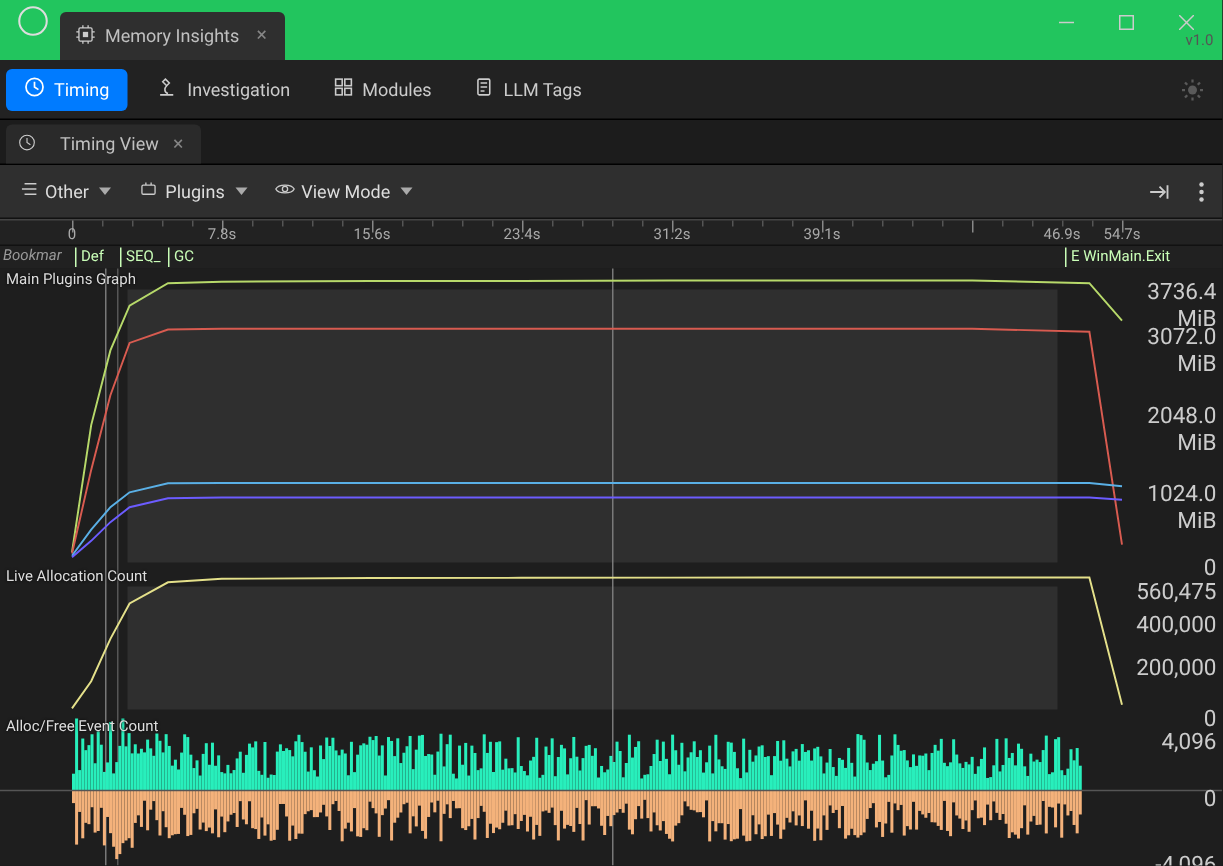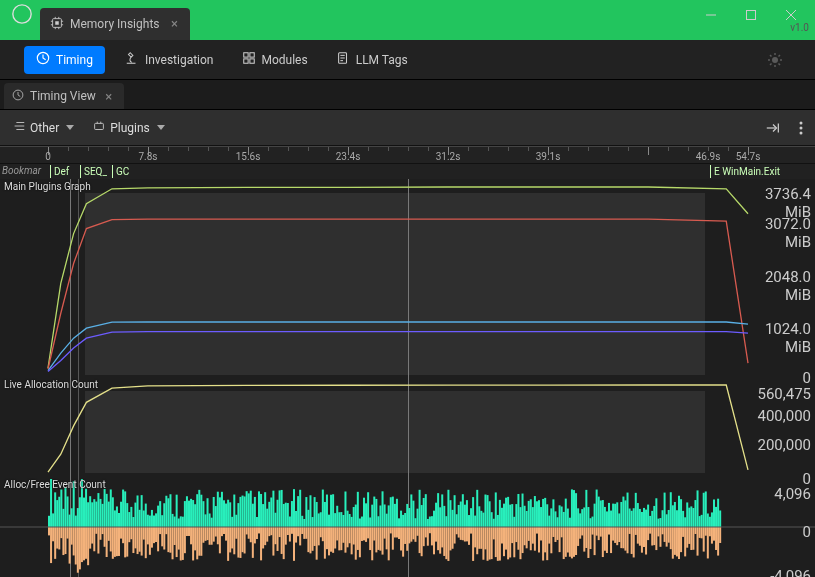--- a/index.html
+++ b/index.html
@@ -17,28 +17,28 @@
   .titlebar { height: 40px; background: #22c55e; display: flex; padding: 0 4px; }
   .logo { width: 28px; height: 28px; display: flex; align-items: center; justify-content: center; margin: 0 4px; }
   .tab-main { height: 32px; background: #2f2f2f; display: flex; align-items: center; padding: 0 30px 0 10px; border-radius: 4px 4px 0 0; position: relative; margin-top: 8px;}
   .tab-main .ico { margin-right: 6px; }
   .tab-close { position: absolute; right: 8px; top: 8px; width: 14px; height: 14px; opacity: .6; cursor: pointer; display:flex;align-items:center;justify-content:center;font-size:13px;}
   .spacer { flex: 1; }
   .win-btn { width: 40px; height: 30px; display:flex; align-items:center; justify-content:center; cursor:pointer; color:#bbb; }
   .titlebar .version { position:absolute; right:6px; top:22px; font-size:10px; color:#555; }
 
   
-  .toolbar { height: 40px; background: #222; display:flex; align-items:center; padding: 0 24px; gap: 12px; border-bottom:1px solid #000; }
+  .toolbar { height: 40px; background: #222; display:flex; align-items:center; padding: 0 4px; gap: 12px; border-bottom:1px solid #000; }
   .pill-active { background:#007bff; color:#fff; height:28px; padding:0 12px; border-radius:4px; display:flex; align-items:center; gap:6px;}
   .tool-item { height:28px; padding:0 8px; display:flex; align-items:center; gap:6px; cursor:pointer; color:#ccc; border-radius:3px;}
   .right-ico { margin-left:auto; }
 
   
   .subtabbar { height:30px; background:#1c1c1c; display:flex; align-items:flex-end; padding: 0 4px; border-bottom:1px solid #000;}
-  .subtab { height:26px; background:#2a2a2a; display:flex; align-items:center; padding:0 28px 0 8px; gap:6px; border-radius: 4px 4px 0 0; position:relative; font-size:12px; }
+  .subtab { height:26px; background:#2a2a2a; display:flex; align-items:center; padding:0 28px 0 8px; gap:16px; border-radius: 4px 4px 0 0; position:relative; font-size:12px; }
   .subtab .tab-close{top:6px;}
 
   
   .optbar { height:36px; background:#2f2f2f; display:flex; align-items:center; padding:0 6px; gap:6px; border-bottom:1px solid #111;}
   .opt { display:flex; align-items:center; gap:4px; padding:4px 6px; cursor:pointer; color:#ddd; border-radius:3px;}
   .chev-down::after{content:"";border-left:4px solid transparent;border-right:4px solid transparent;border-top:5px solid #aaa; margin-left:3px;}
 
   
   .ruler { height:18px; background:#222; border-top:1px solid #444; border-bottom:1px solid #111; position:relative; font-size:10px; color:#aaa;}
   .ruler .minor { position:absolute; top:0; height:4px; width:1px; background:#555; }
@@ -180,20 +180,27 @@
         </svg></span>
     <span>Other</span>
   </div>
   <div class="opt chev-down">
     <span><svg width="14" height="14" viewBox="0 0 16 16" stroke="#ccc" fill="none">
           <rect x="3" y="5" width="10" height="7" rx="1"></rect>
           <line x1="6" y1="3" x2="6" y2="5"></line>
           <line x1="10" y1="3" x2="10" y2="5"></line>
         </svg></span>
     <span>Plugins</span>
+  </div>
+  <div class="opt chev-down">
+    <span><svg width="14" height="14" viewBox="0 0 16 16" stroke="#ccc" fill="none">
+          <path d="M1 8c2-4 12-4 14 0-2 4-12 4-14 0z"></path>
+          <circle cx="8" cy="8" r="2"></circle>
+        </svg></span>
+    <span>View Mode</span>
   </div>
   <div class="spacer"></div>
   <div class="opt">
       <svg width="16" height="14" viewBox="0 0 18 14" stroke="#ccc" fill="none" stroke-width="1.4">
         <path d="M2 7h10"></path>
         <path d="M9 3l4 4-4 4"></path>
         <line x1="15" y1="2" x2="15" y2="12"></line>
       </svg>
     </div>
   <div class="opt">

